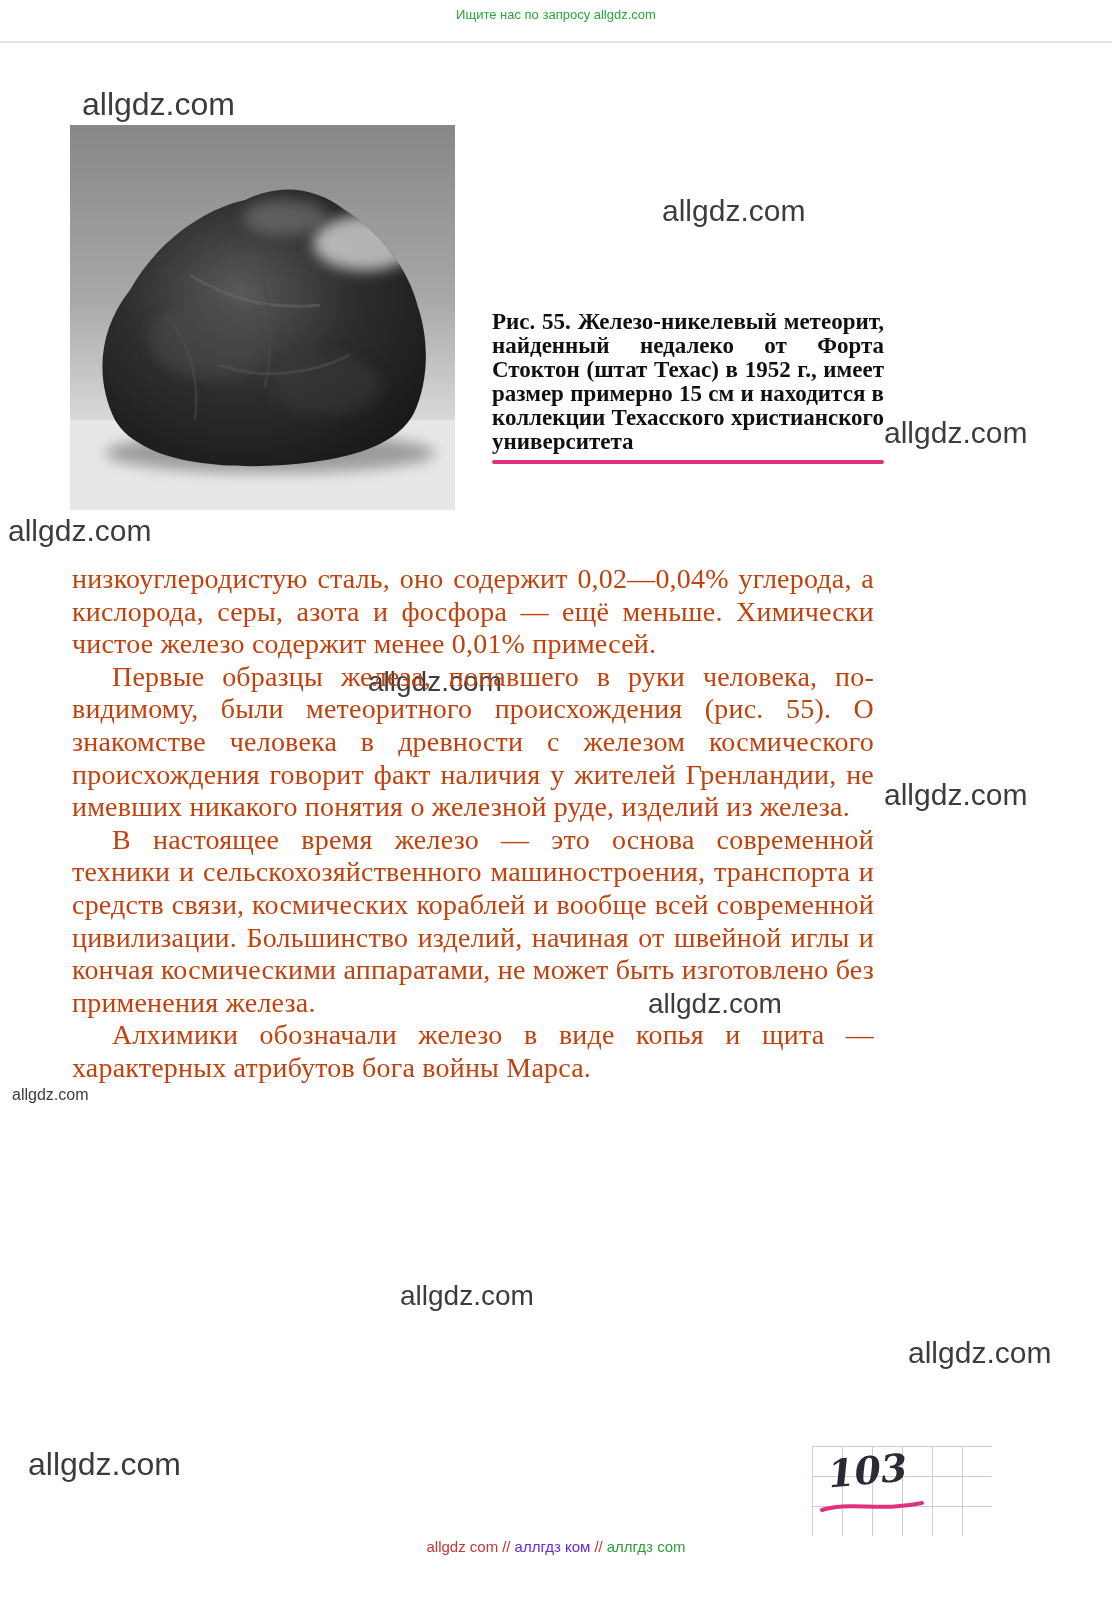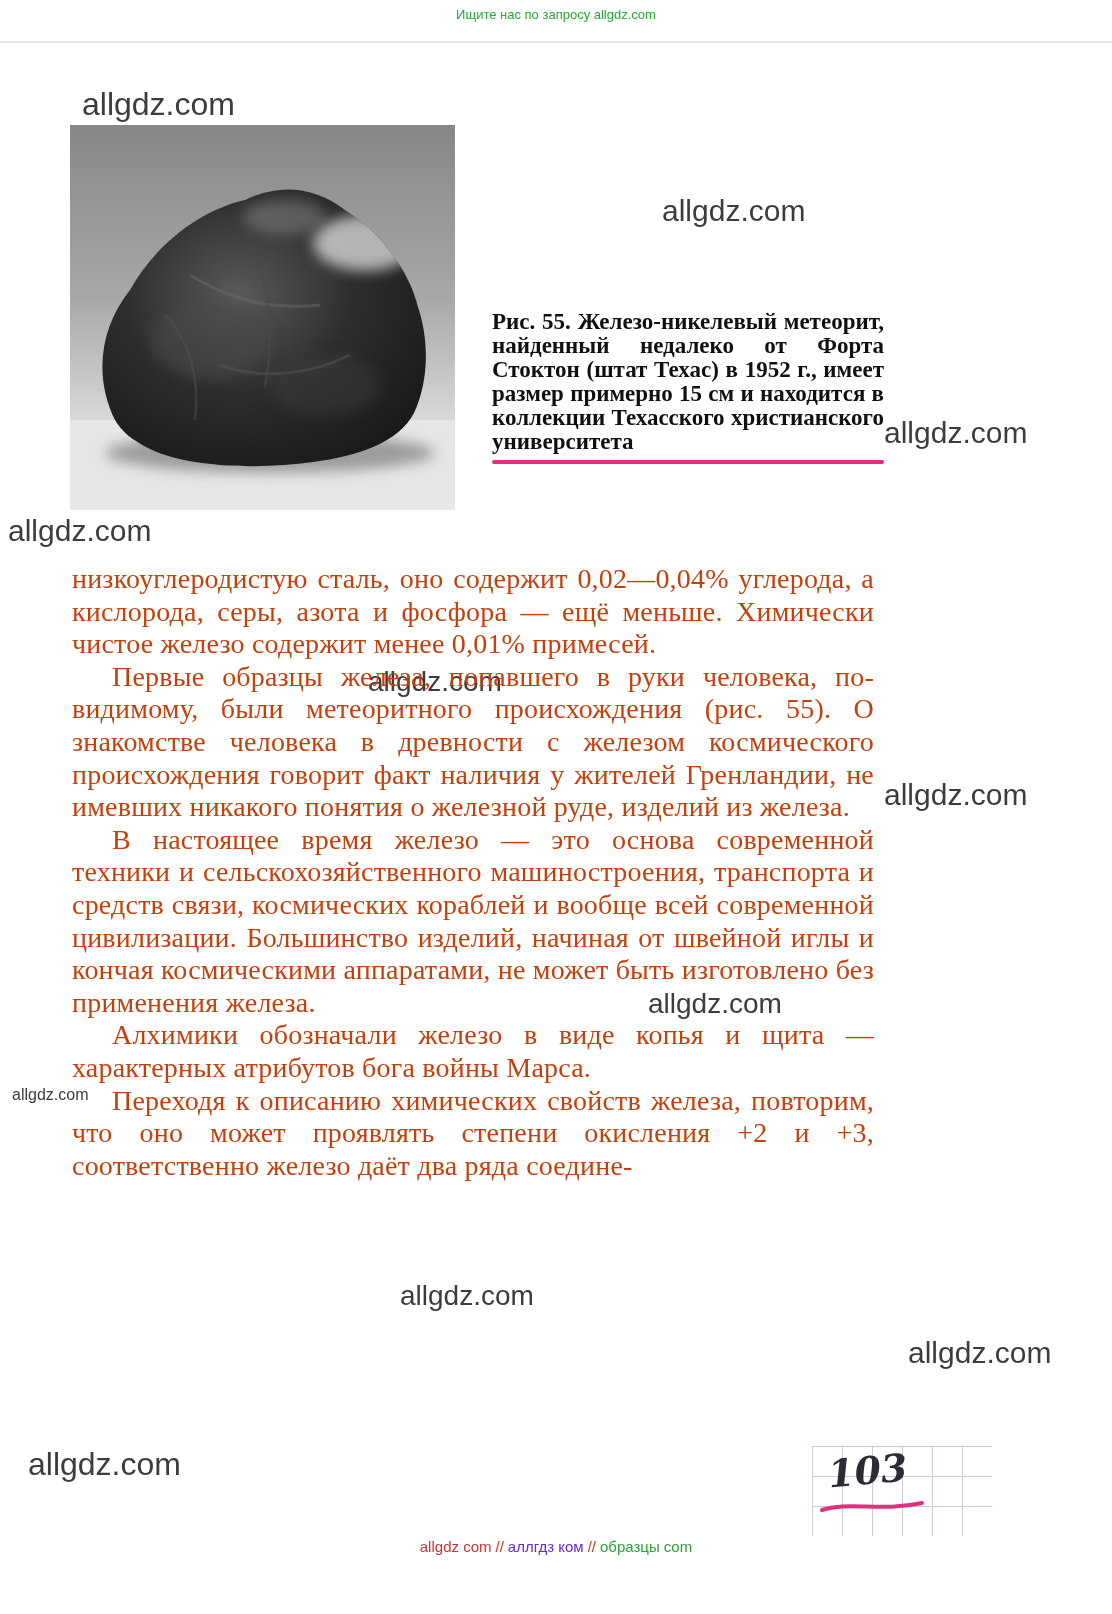--- a/index.html
+++ b/index.html
@@ -95,25 +95,24 @@
   <div class="caption">
     <span class="cap-prefix">Рис. 55.</span><span>Железо-никелевый метеорит, найденный недалеко от Форта Стоктон (штат Техас) в 1952 г., имеет размер примерно 15 см и находится в коллекции Техасского христианского университета</span>
     <div class="caption-underline"></div>
   </div>
 
   <div class="body-text">
       <p class="para">низкоуглеродистую сталь, оно содержит 0,02—0,04% углерода, а кислорода, серы, азота и фосфора — ещё меньше. Химически чистое железо содержит менее 0,01% примесей.</p>
       <p class="para indent">Первые образцы железа, попавшего в руки человека, по-видимому, были метеоритного происхождения (рис. 55). О знакомстве человека в древности с железом космического происхождения говорит факт наличия у жителей Гренландии, не имевших никакого понятия о железной руде, изделий из железа.</p>
       <p class="para indent">В настоящее время железо — это основа современной техники и сельскохозяйственного машиностроения, транспорта и средств связи, космических кораблей и вообще всей современной цивилизации. Большинство изделий, начиная от швейной иглы и кончая космическими аппаратами, не может быть изготовлено без применения железа.</p>
       <p class="para indent">Алхимики обозначали железо в виде копья и щита — характерных атрибутов бога войны Марса.</p>
-      <p class="para indent">Переходя к описанию химических свойств железа, повторим, что оно может проявлять степени окисления +2 и +3, соответственно железо даёт два ряда соедине-</p>
     </div>
 
   <div class="pagenum-block">
     <span class="pagenum">103</span>
     <svg class="pagenum-swoosh" width="110" height="18">
       <path d="M4,12 C30,3 62,14 104,5" stroke="#e0317e" stroke-width="4" fill="none" stroke-linecap="round"></path>
     </svg>
   </div>
 
-  <div class="footer"><span style="color: rgb(204, 51, 51); cursor: pointer;">allgdz com</span><span class="footer-sep">//</span><span style="color: #6d28d9; cursor: pointer;">аллгдз ком</span><span class="footer-sep">//</span><span style="color: rgb(42, 162, 58); cursor: pointer;">образцы com</span></div>
+  <div class="footer"><span style="color: rgb(204, 51, 51); cursor: pointer;">allgdz com</span><span class="footer-sep">//</span><span style="color: #6d28d9; cursor: pointer;">аллгдз ком</span><span class="footer-sep">//</span><span style="color: rgb(42, 162, 58); cursor: pointer;">аллгдз com</span></div>
 
 </div>
 
 </body></html>

